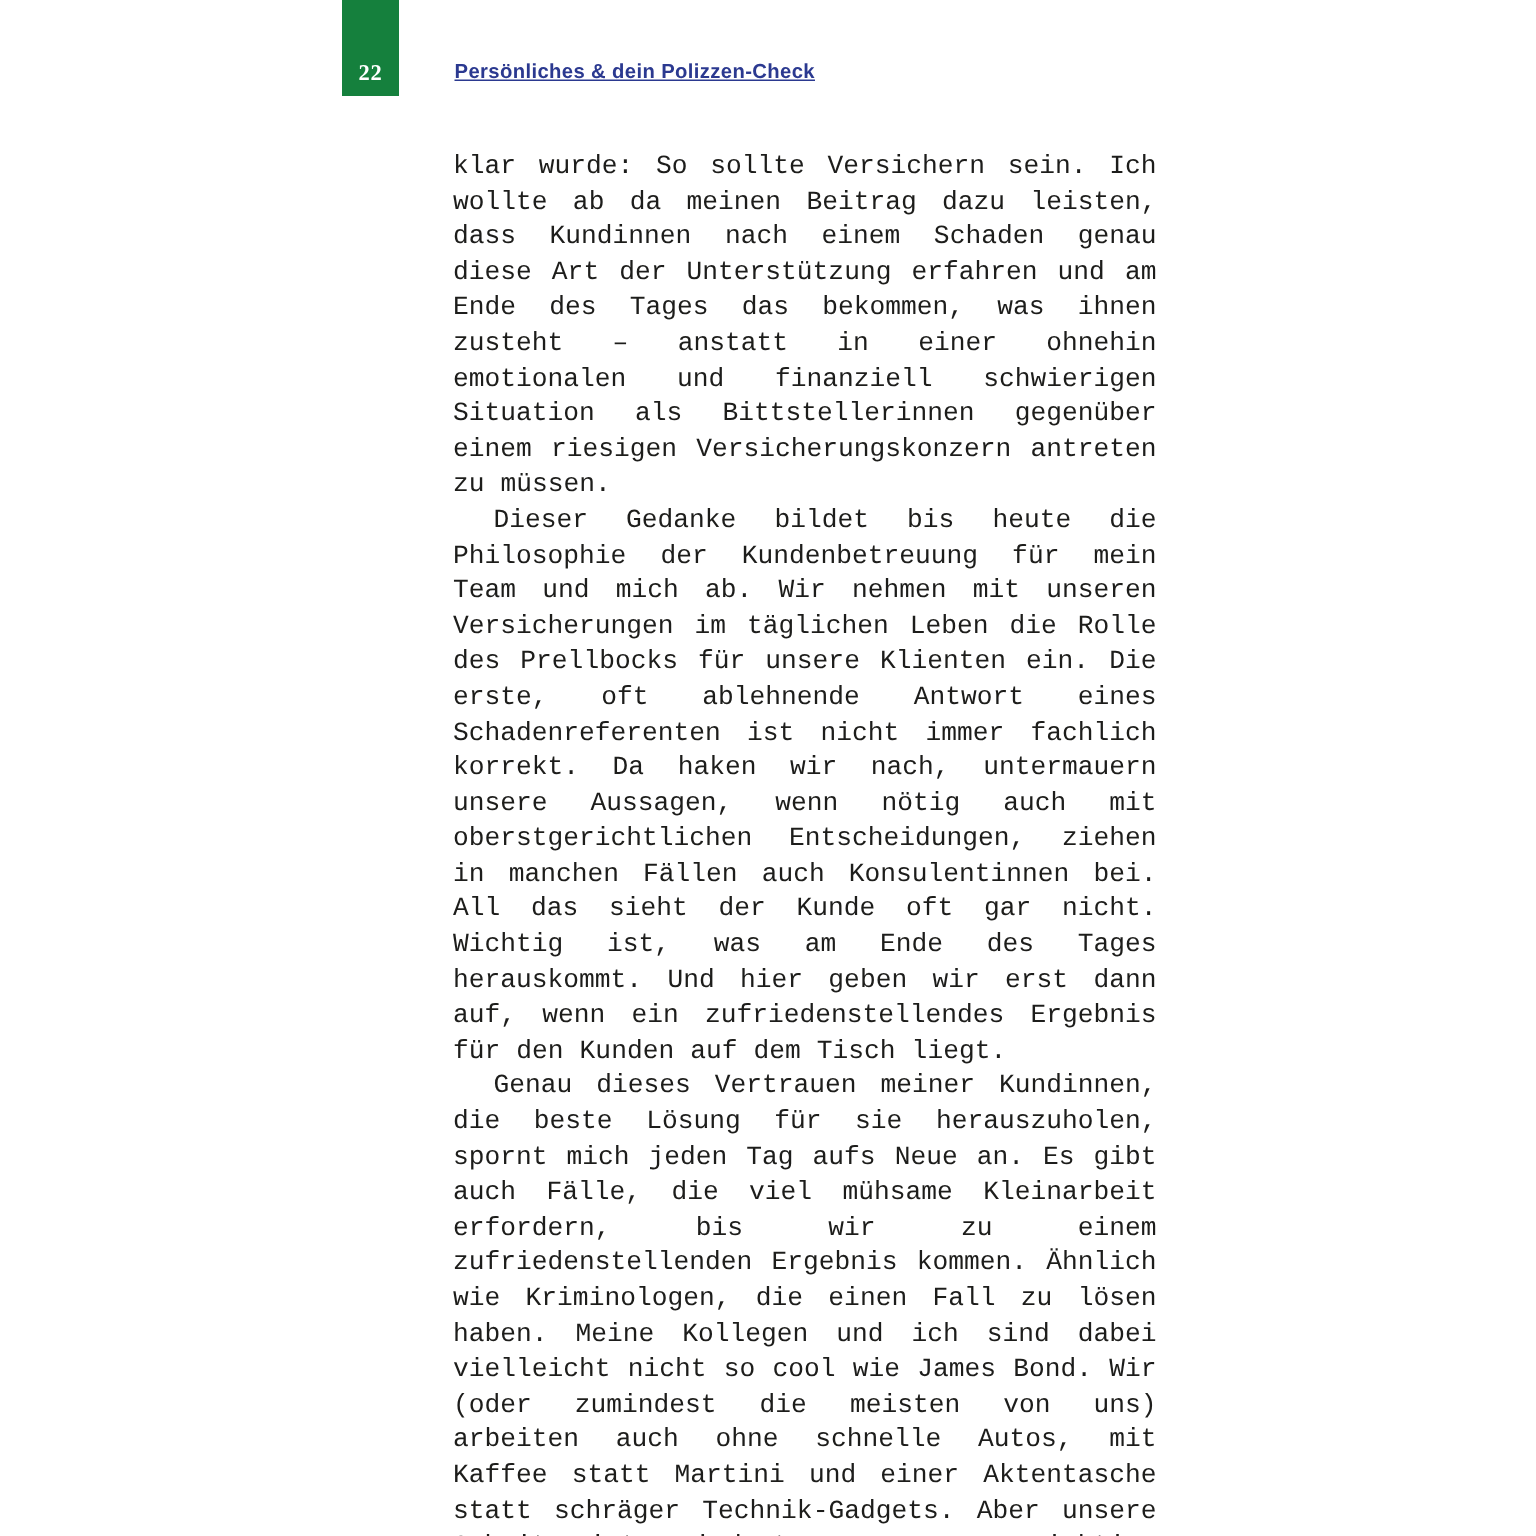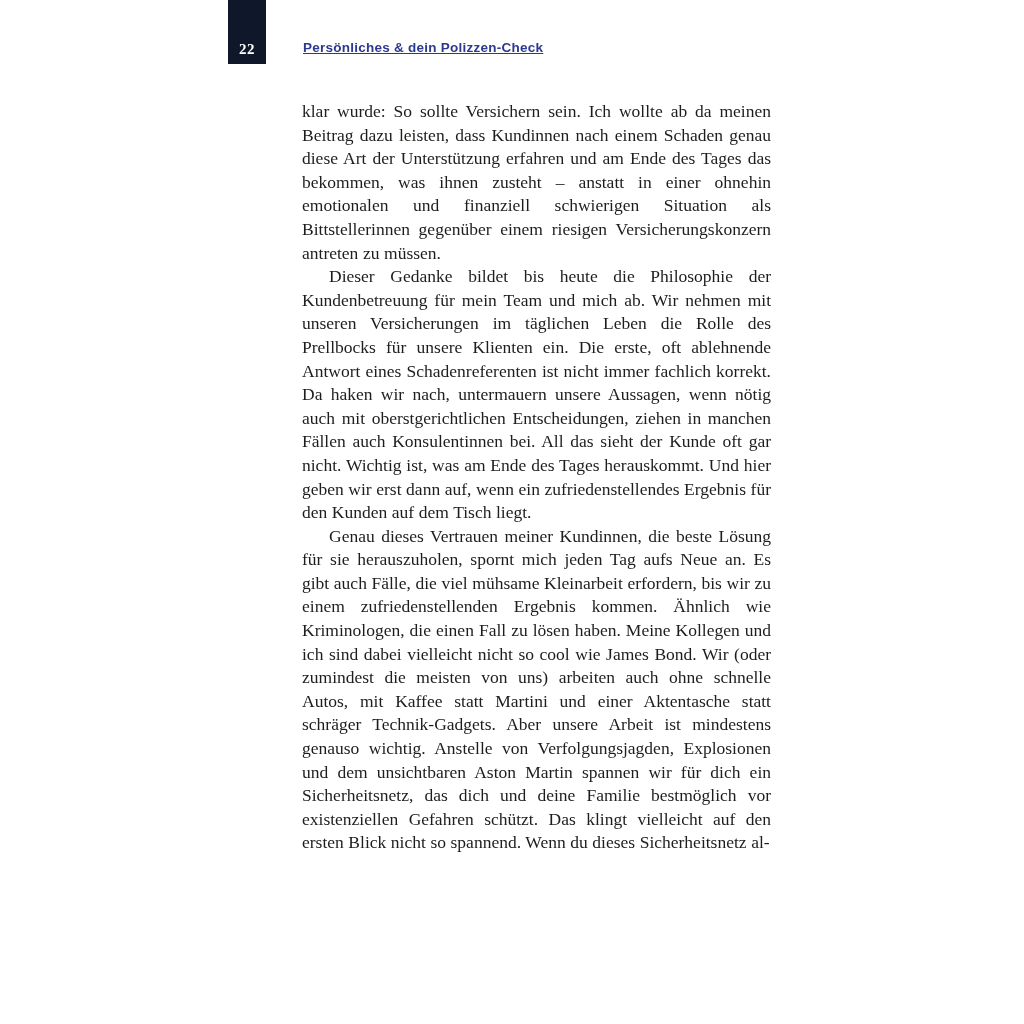--- a/index.html
+++ b/index.html
@@ -15,21 +15,21 @@
     font-family: "Liberation Serif", serif;
   }
 
   
   .page-tab {
     position: absolute;
     left: 228px;
     top: 0;
     width: 38px;
     height: 64px;
-    background: #0f172a;
+    background: #15803d;
     display: flex;
     align-items: flex-end;
     justify-content: center;
     box-sizing: border-box;
     padding-bottom: 7px;
   }
   .page-num {
     color: #ffffff;
     font-family: "Liberation Serif", serif;
     font-size: 15px;
@@ -56,21 +56,21 @@
     position: absolute;
     left: 302px;
     top: 100px;
     width: 469px;
   }
   .body-text p {
     margin: 0;
     padding: 0;
     text-align: justify;
     color: #1d1d1b;
-    font-family: Liberation Serif, serif;
+    font-family: Liberation Mono, monospace;
     font-size: 17.5px;
     line-height: 23.6px;
     hyphens: auto;
     -webkit-hyphens: auto;
     word-spacing: 0.2px;
   }
   .body-text p.indent {
     text-indent: 27px;
   }
 </style>

